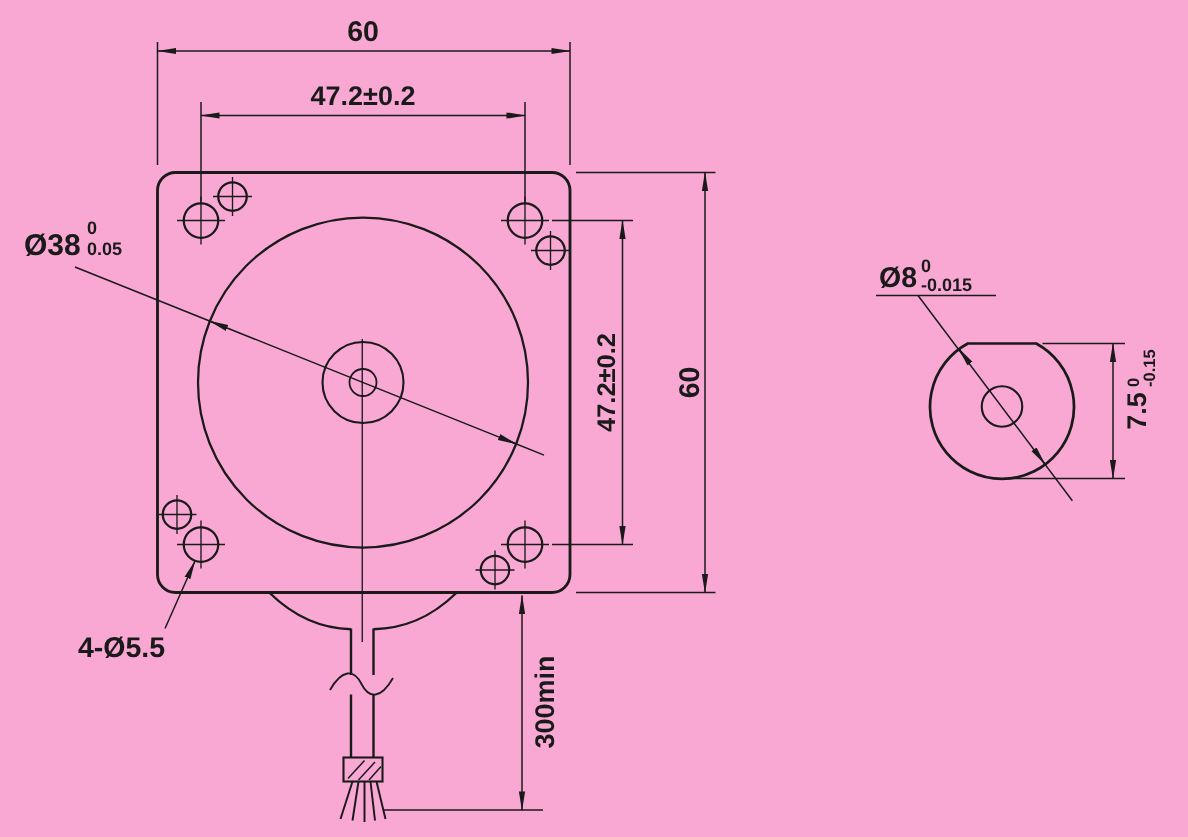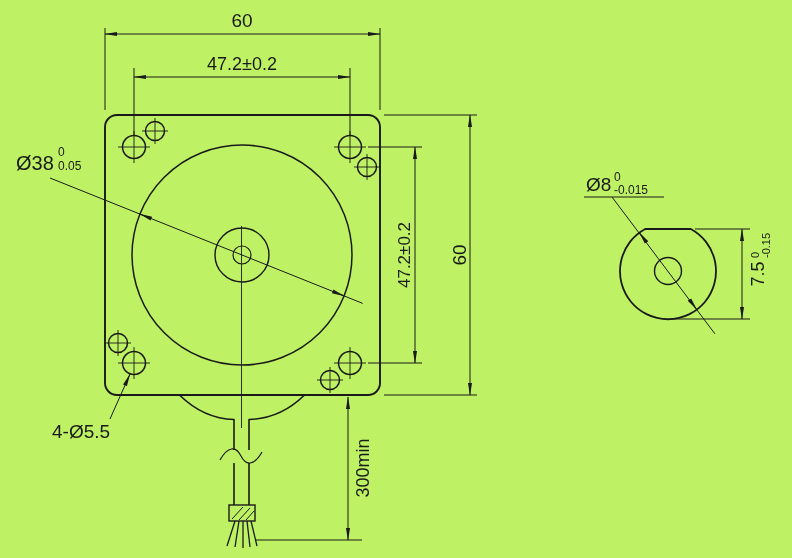--- a/index.html
+++ b/index.html
@@ -1,17 +1,17 @@
 <!DOCTYPE html>
 <html><head>
 <meta charset="utf-8">
 <style>
   html,body{margin:0;padding:0;background:#ffffff;}
-  .sheet{position:relative;width:792px;height:558px;background:#bef264;overflow:hidden;
-         font-family:"Liberation Sans", sans-serif;}
+  .sheet{position:relative;width:792px;height:558px;background:#f9a8d4;overflow:hidden;
+         font-family:"Liberation Sans", sans-serif;font-weight:bold;}
   svg{display:block;}
   svg text{font-family:"Liberation Sans", sans-serif;fill:#1a1a1a;}
   .obj{stroke:#1a1a1a;fill:none;}
   .dim{stroke:#1a1a1a;stroke-width:1;fill:none;}
   .thin{stroke:#1a1a1a;stroke-width:0.9;fill:none;}
 </style>
 </head>
 <body>
 
 <div class="sheet">

